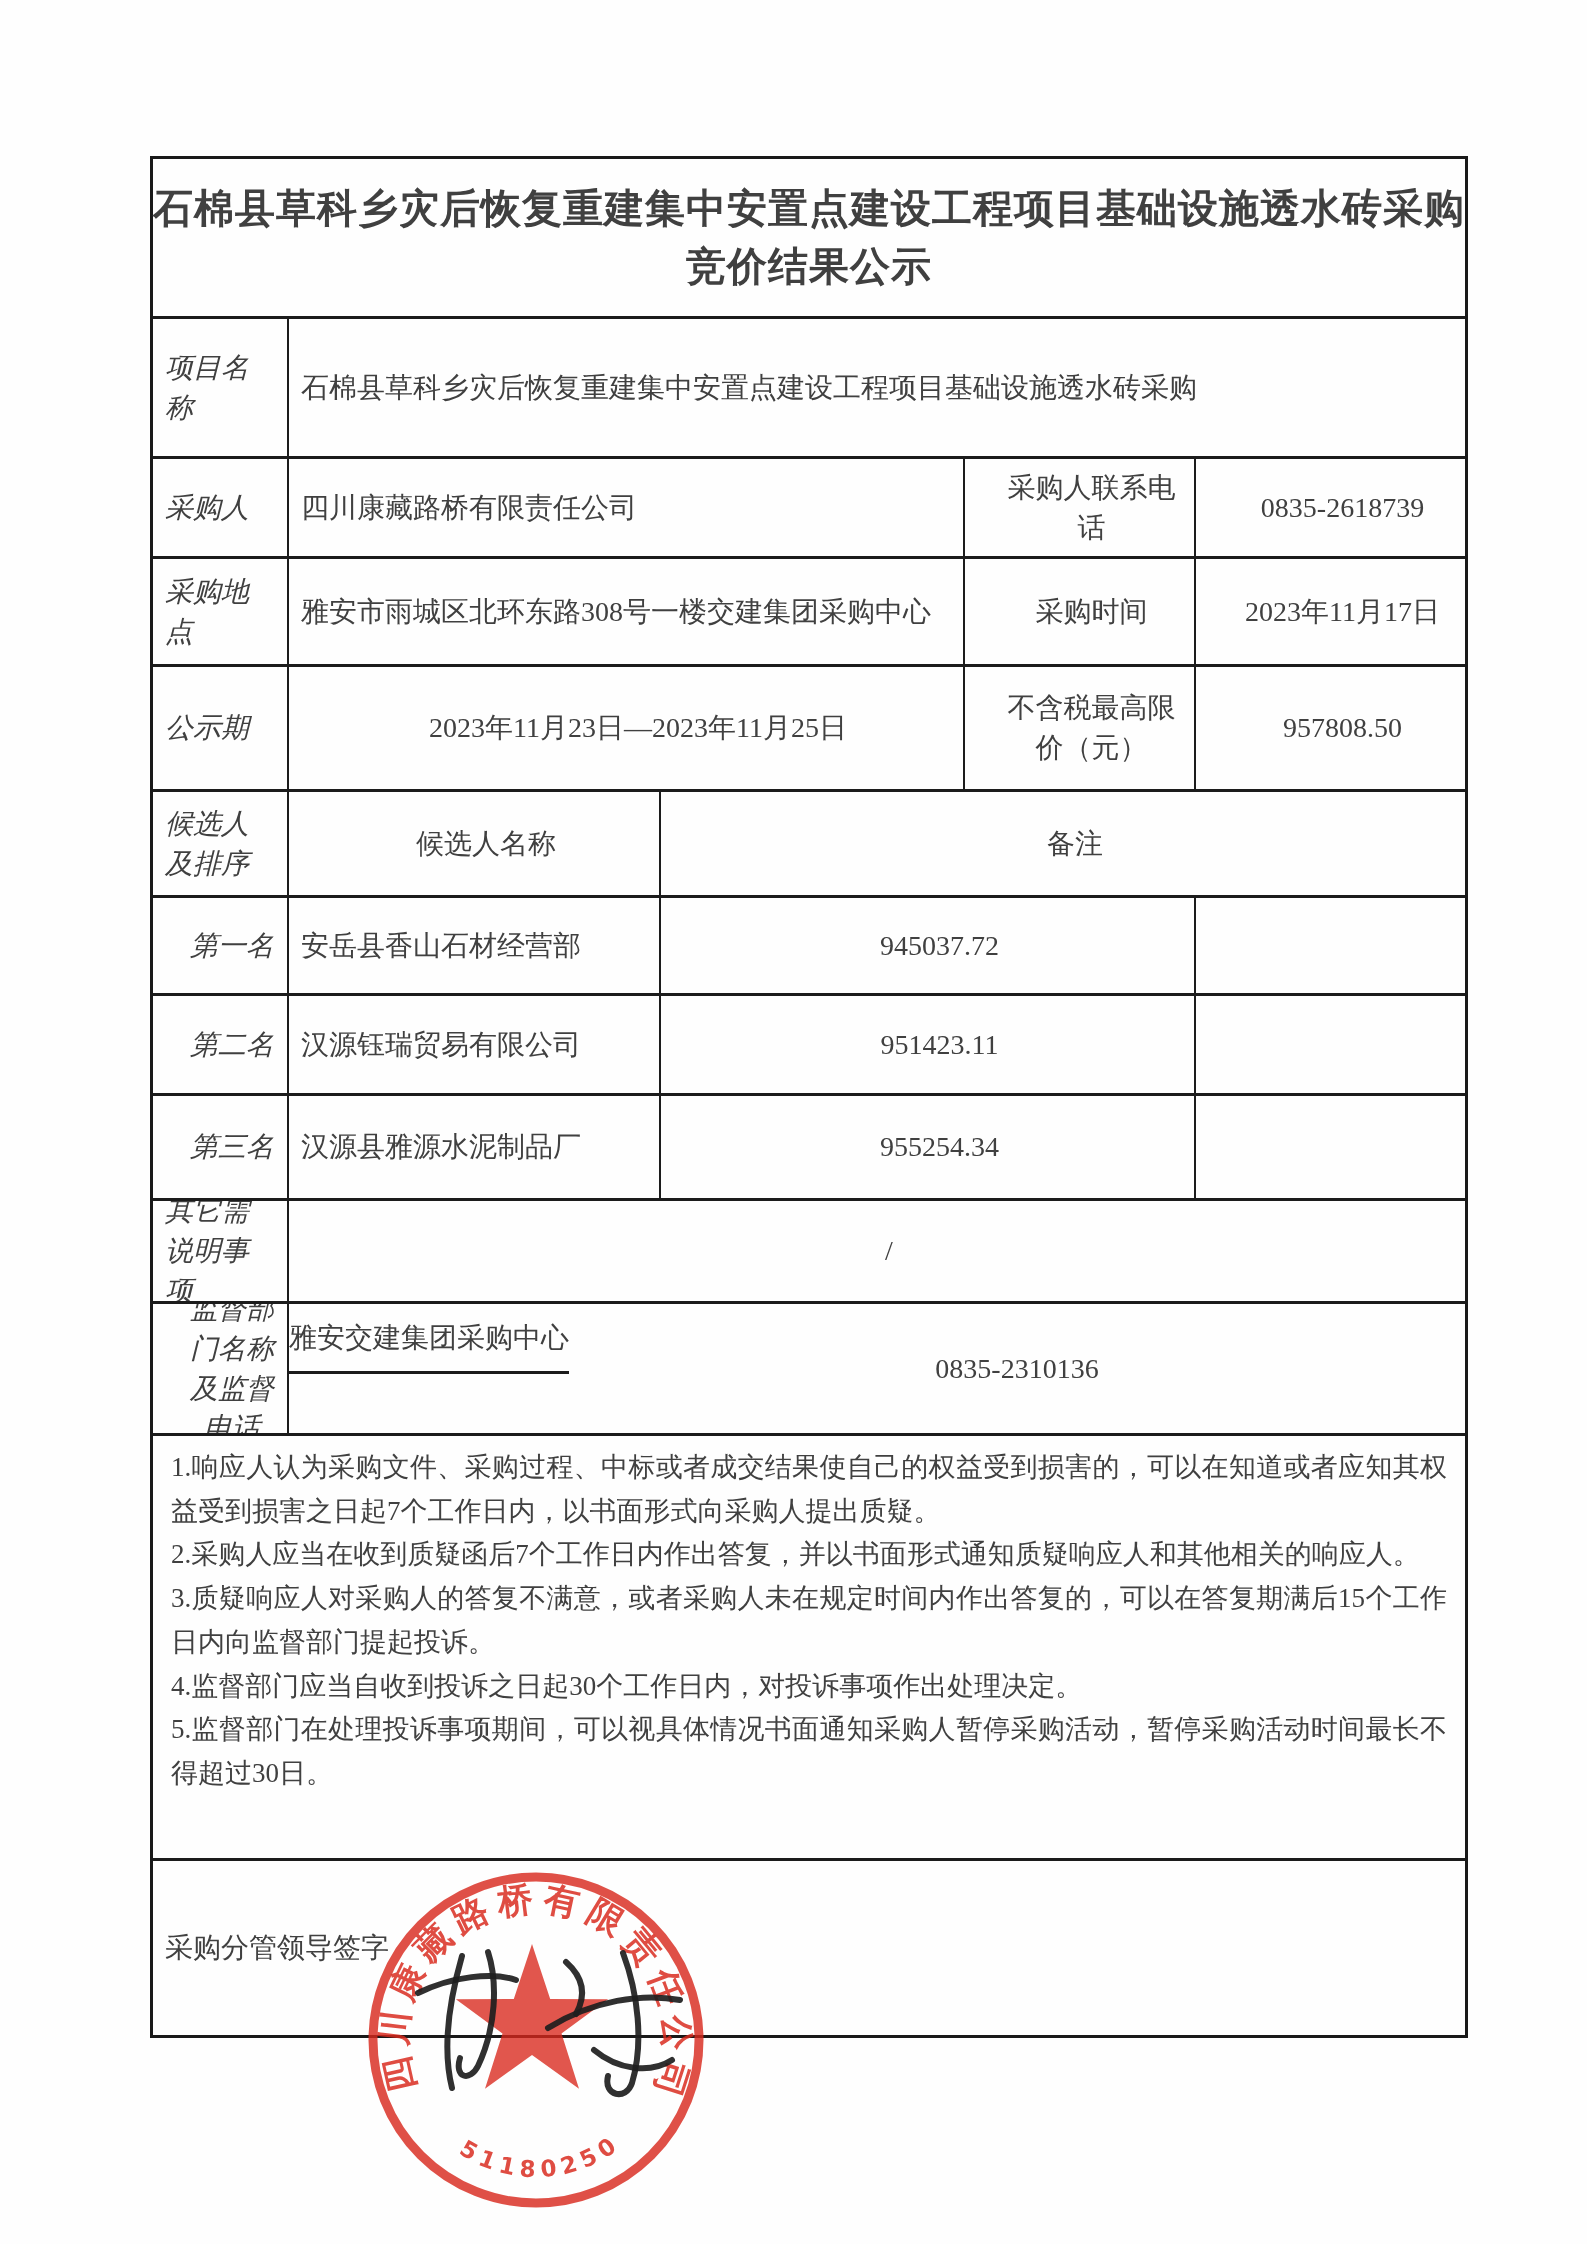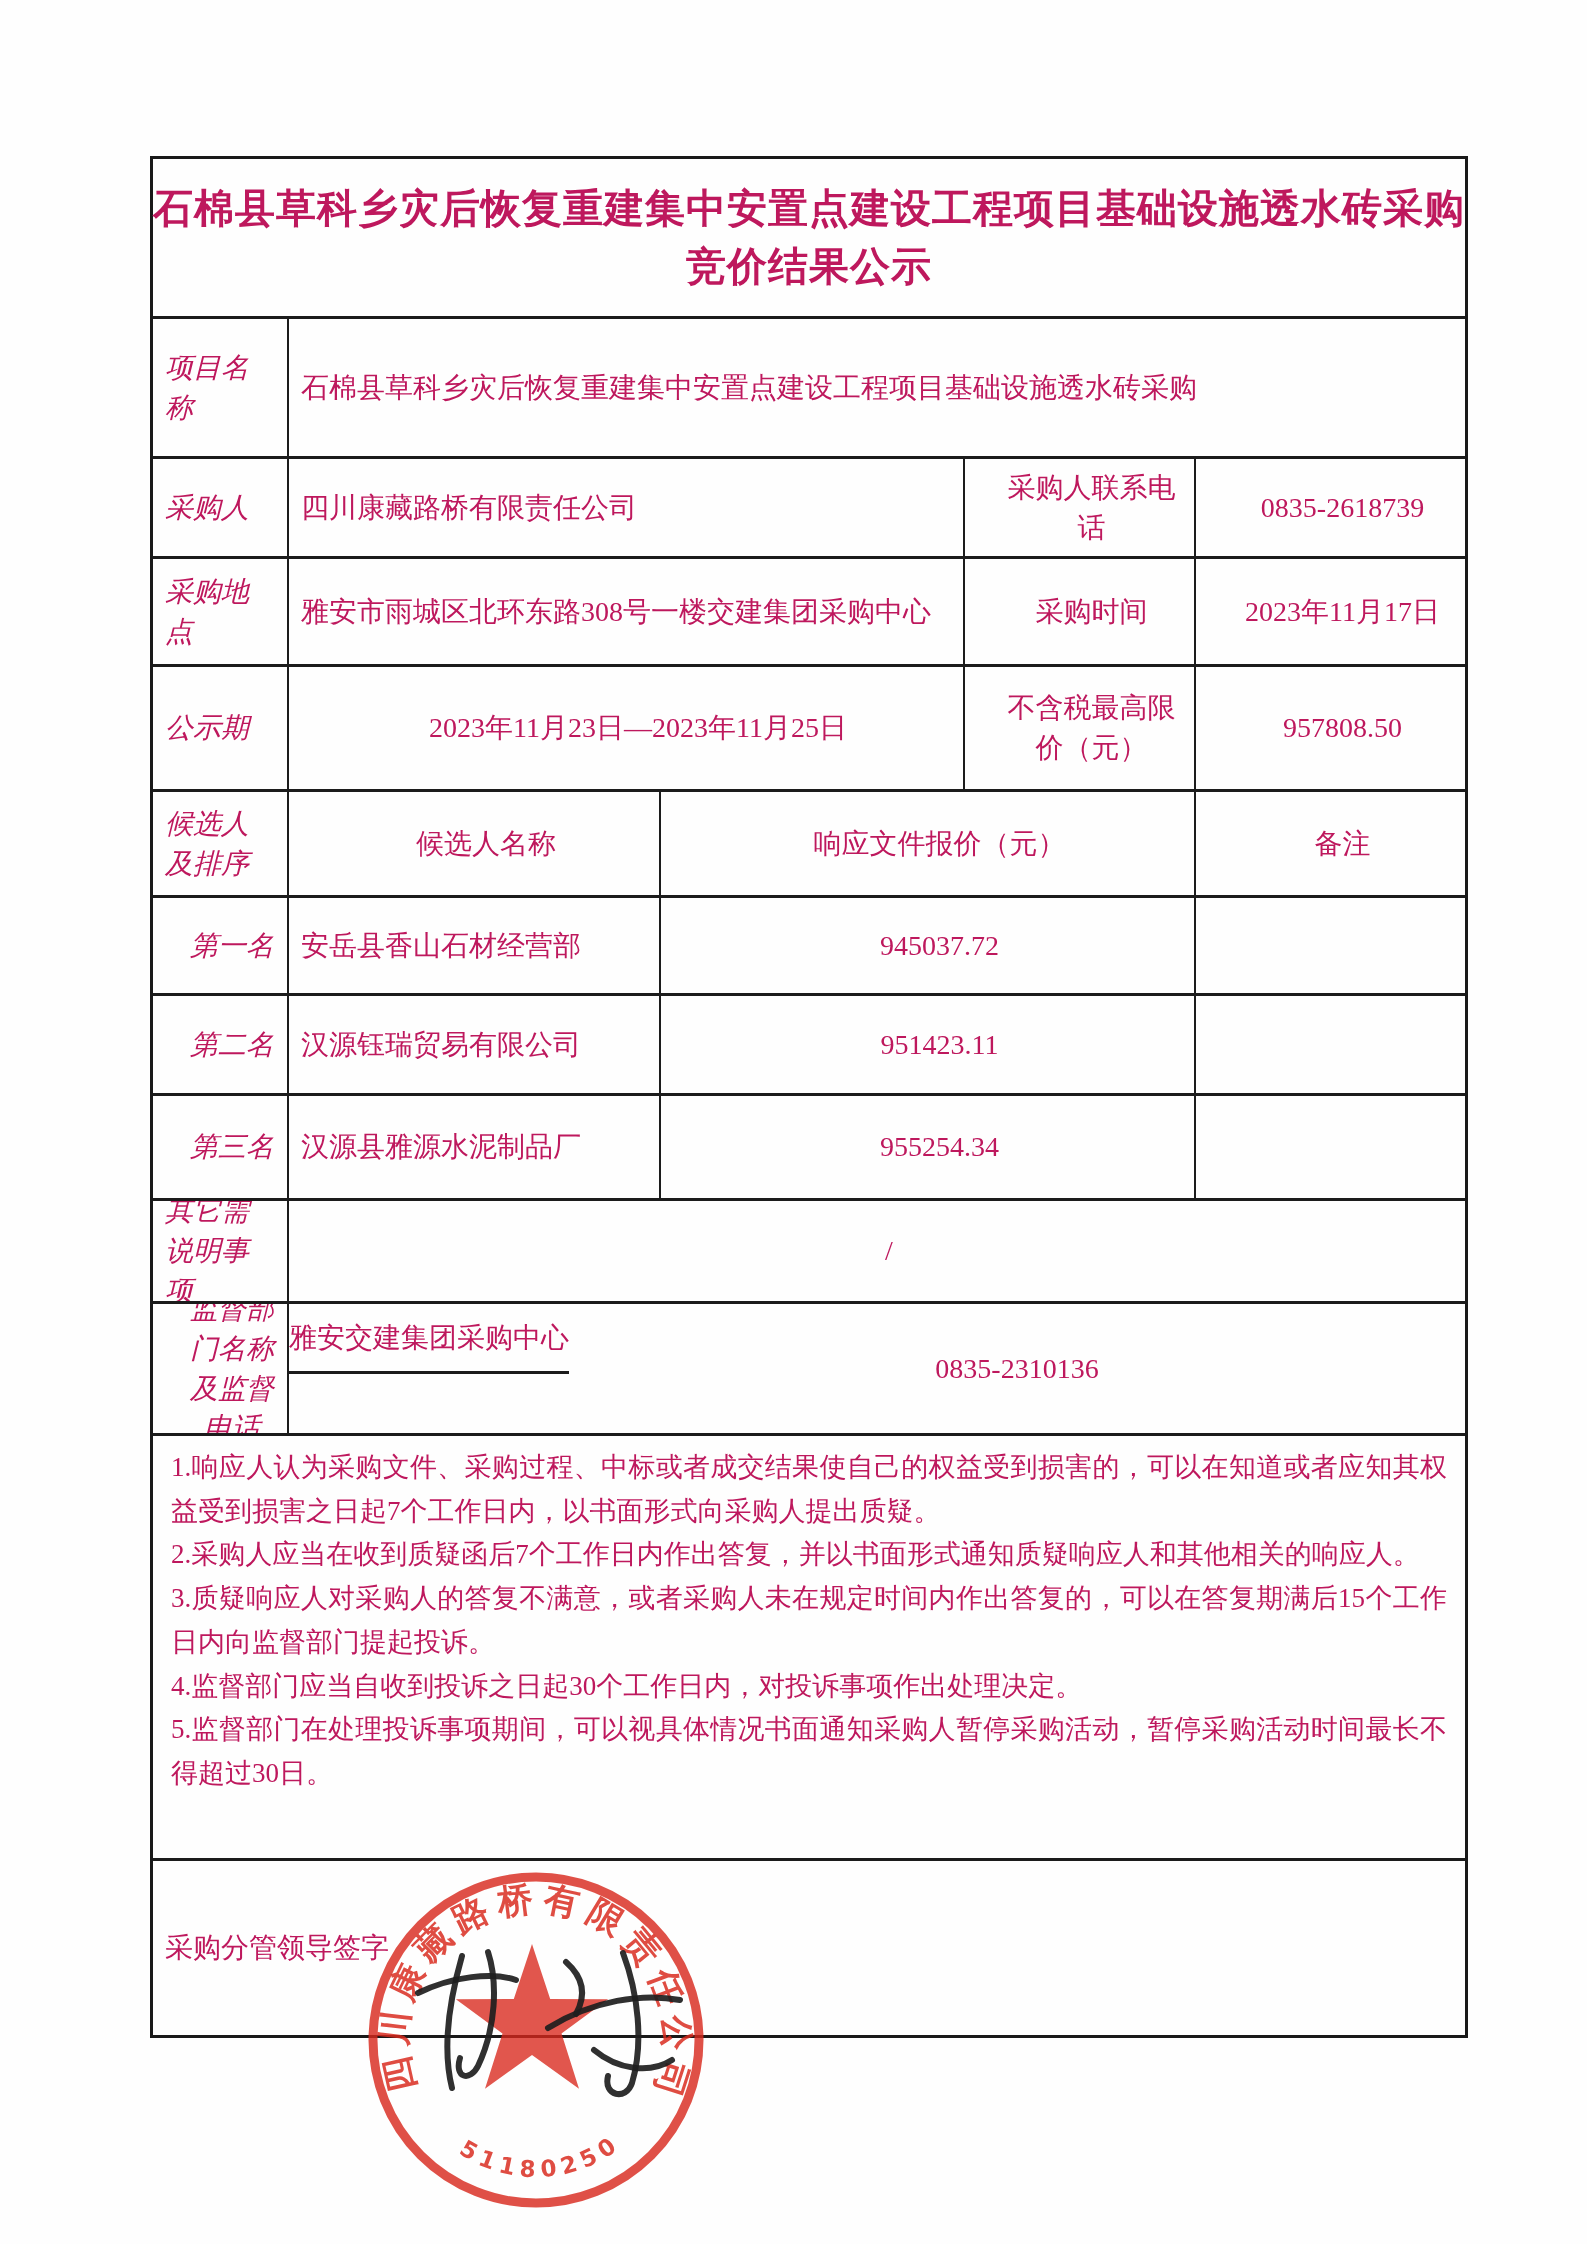--- a/index.html
+++ b/index.html
@@ -1,21 +1,21 @@
 <!DOCTYPE html>
 <html><head>
 <meta charset="utf-8">
 <style>
   html,body{margin:0;padding:0;background:#ffffff;}
   .page{
     position:relative;
     width:1587px;height:2244px;
     background:#fefefe;
     font-family:"Liberation Serif","DejaVu Serif",serif;
-    color:#be185d;
+    color:#404040;
     overflow:hidden;
   }
   .doc-table{
     position:absolute;left:150px;top:156px;
     width:1318px;
     border:3px solid #191919;
     box-sizing:border-box;
     background:#fefefe;
   }
   .row{display:flex;box-sizing:border-box;border-bottom:3px solid #1c1c1c;}
@@ -87,21 +87,20 @@
     <div class="row" style="height:125px">
       <div class="cell lab left">公示期</div>
       <div class="cell center" style="width:676px">2023年11月23日—2023年11月25日</div>
       <div class="cell center" style="width:231px">不含税最高限价（元）</div>
       <div class="cell center grow">957808.50</div>
     </div>
 
     <div class="row" style="height:106px">
       <div class="cell lab left">候选人及排序</div>
       <div class="cell center" style="width:372px">候选人名称</div>
-      <div class="cell center" style="width:535px">响应文件报价（元）</div>
       <div class="cell center grow">备注</div>
     </div>
 
     <div class="row" style="height:98px">
       <div class="cell lab center">第一名</div>
       <div class="cell left" style="width:372px">安岳县香山石材经营部</div>
       <div class="cell center" style="width:535px">945037.72</div>
       <div class="cell center grow"></div>
     </div>
 

